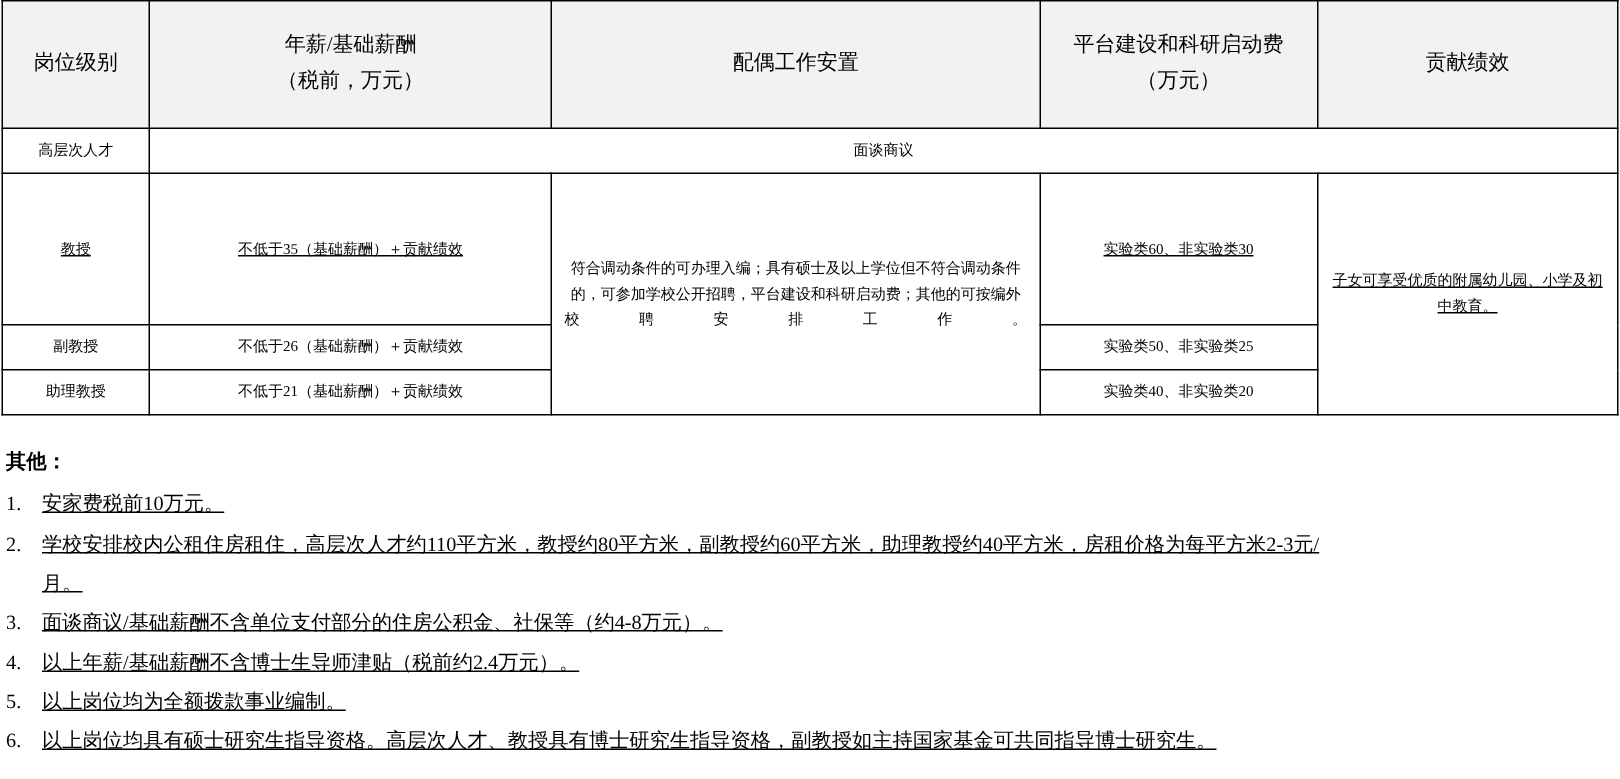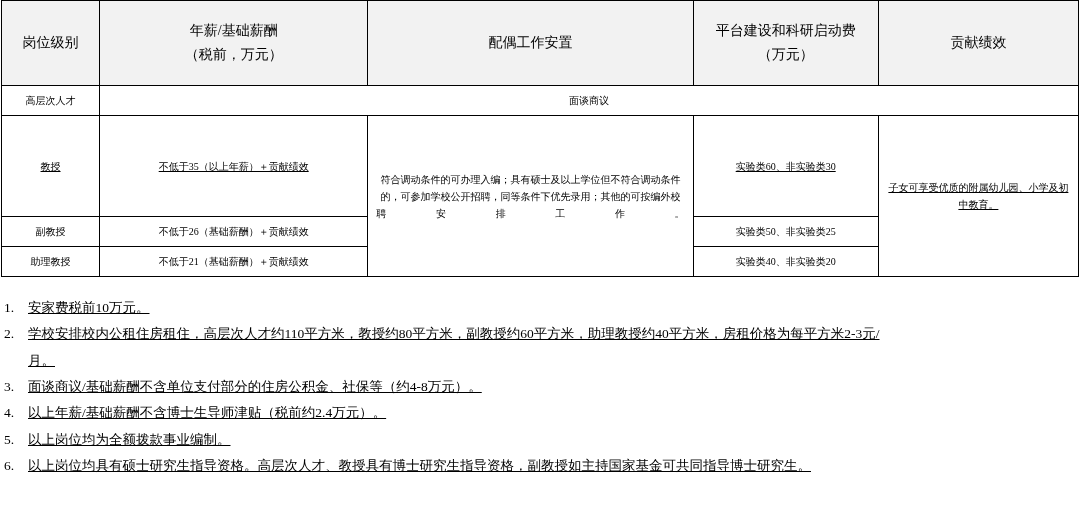--- a/index.html
+++ b/index.html
@@ -127,41 +127,42 @@
       </tr>
     </thead>
     <tbody>
       <tr>
         <td class="rowlbl">高层次人才</td>
         <td colspan="4">面谈商议</td>
       </tr>
 
       <tr>
         <td class="rowlbl tall">教授</td>
-        <td class="tall">不低于35（以上年薪）＋贡献绩效</td>
-        <td class="left-align" rowspan="3">符合调动条件的可办理入编；具有硕士及以上学位但不符合调动条件的，可参加学校公开招聘，同等条件下优先录用；其他的可按编外校聘安排工作。</td>
+        <td class="tall">不低于35（基础薪酬）＋贡献绩效</td>
+        <td class="left-align" rowspan="3">符合调动条件的可办理入编；具有硕士及以上学位但不符合调动条件的，可参加学校公开招聘，平台建设和科研启动费；其他的可按编外校聘安排工作。</td>
         <td class="tall">实验类60、非实验类30</td>
         <td class="merged-note" rowspan="3">子女可享受优质的附属幼儿园、小学及初中教育。</td>
       </tr>
 
       <tr>
         <td class="rowlbl">副教授</td>
         <td>不低于26（基础薪酬）＋贡献绩效</td>
         <td>实验类50、非实验类25</td>
       </tr>
 
       <tr>
         <td class="rowlbl">助理教授</td>
         <td>不低于21（基础薪酬）＋贡献绩效</td>
         <td>实验类40、非实验类20</td>
       </tr>
     </tbody>
   </table>
 
   <div class="notes">
+    <div class="notes-title">其他：</div>
     <ol>
       <li>
         <span class="num">1.</span>
         <span class="txt">安家费税前10万元。</span>
       </li>
       <li>
         <span class="num">2.</span>
         <span class="txt">学校安排校内公租住房租住，高层次人才约110平方米，教授约80平方米，副教授约60平方米，助理教授约40平方米，房租价格为每平方米2-3元/月。</span>
       </li>
       <li>

